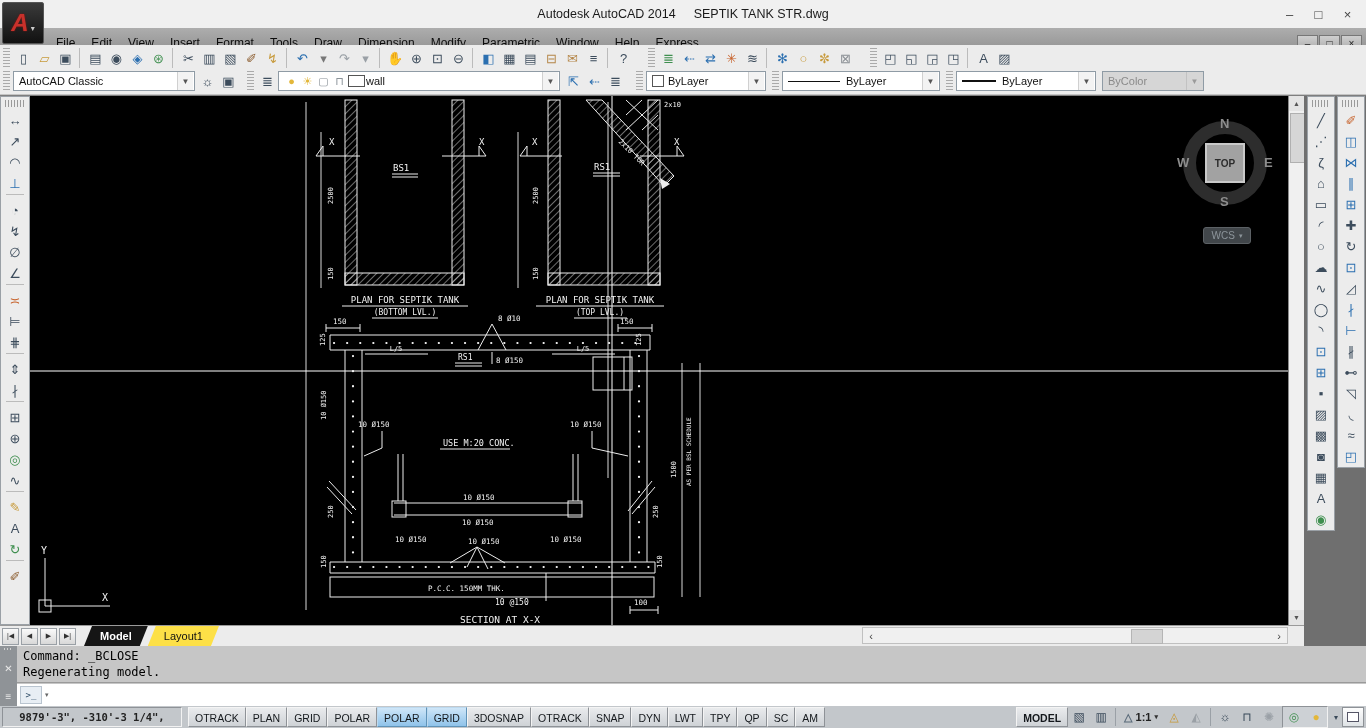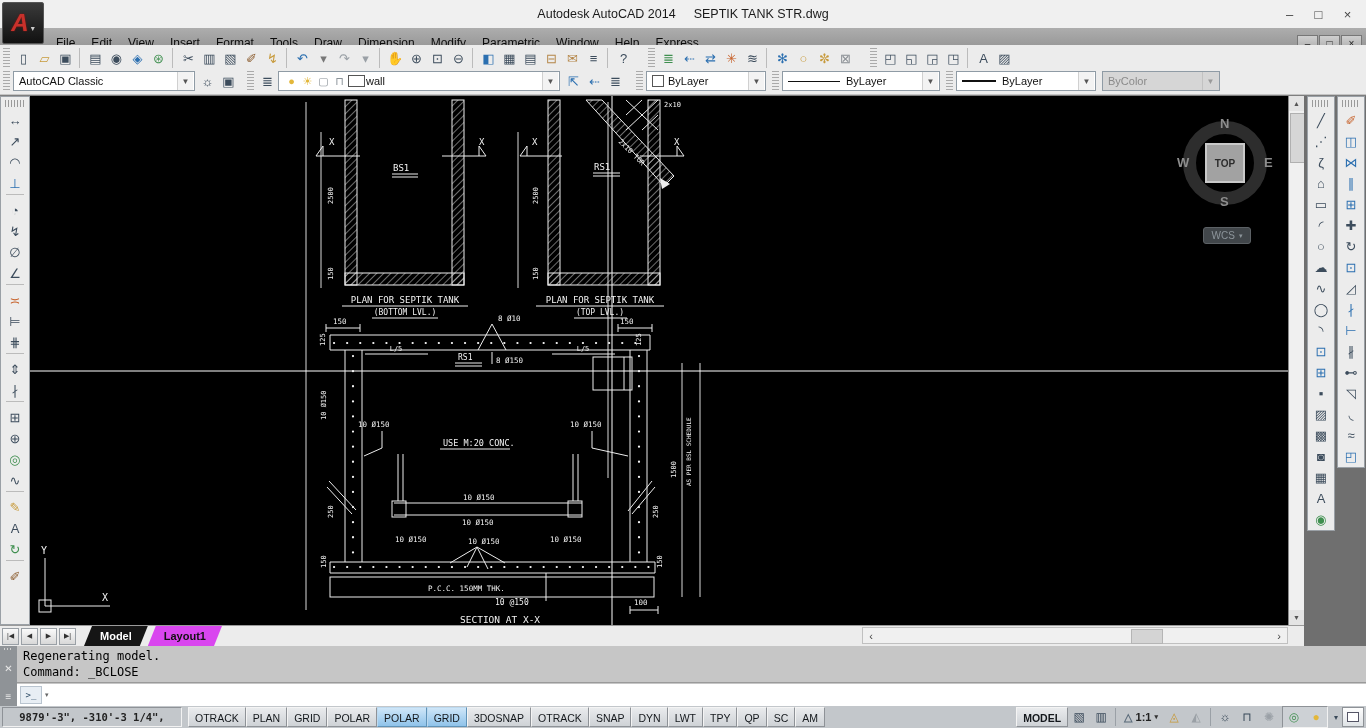--- a/index.html
+++ b/index.html
@@ -55,21 +55,21 @@
   #viewcube{left:1147px;top:19px;width:96px;height:96px;}
   #vc-ring{position:absolute;left:6px;top:6px;width:58px;height:58px;border:13px solid #2d2d2d;border-radius:50%;}
   .vc-letter{position:absolute;color:#8d8d8d;font-weight:bold;font-size:13px;}
   #vc-n{left:43px;top:1px;} #vc-s{left:43px;top:79px;} #vc-w{left:0px;top:40px;} #vc-e{left:87px;top:40px;}
   #vc-face{position:absolute;left:28px;top:28px;width:40px;height:40px;background:#a2a2a2;border:2px solid #c9c9c9;box-sizing:border-box;display:flex;align-items:center;justify-content:center;font-size:10px;color:#2c2c2c;font-weight:bold;}
   #wcs-pill{left:1173px;top:131px;width:46px;height:15px;background:#41464a;border:1px solid #5c6165;border-radius:3px;color:#8d959b;font-size:10px;display:flex;align-items:center;justify-content:center;gap:4px;}
   #wcs-pill .dd{font-size:7px;}
   
   #tabrow{left:0;top:625px;width:1304px;height:21px;background:#ececec;border-top:1px solid #9a9a9a;display:flex;align-items:center;box-sizing:border-box;}
   .navbtn{width:15px;height:15px;margin-left:2px;border:1px solid #9aa0a6;background:linear-gradient(#fafafa,#d8d8d8);font-size:7px;display:flex;align-items:center;justify-content:center;color:#333;flex:none;}
-  .tab{height:20px;line-height:20px;padding:0 16px;font-size:11px;color:#111;clip-path:polygon(8px 0,100% 0,calc(100% - 8px) 100%,0 100%);background:#d946ef;flex:none;font-weight:bold;}
+  .tab{height:20px;line-height:20px;padding:0 16px;font-size:11px;color:#111;clip-path:polygon(8px 0,100% 0,calc(100% - 8px) 100%,0 100%);background:#fde047;flex:none;}
   .tab.active{background:#151515;color:#fff;font-weight:bold;}
   #hscroll{position:absolute;left:862px;top:627px;width:426px;height:17px;background:#f0f0f0;border:1px solid #c0c0c0;box-sizing:border-box;}
   #hscroll .harrow{position:absolute;top:0;width:16px;height:15px;display:flex;align-items:center;justify-content:center;color:#444;font-size:11px;}
   #hscroll .harrow.left{left:0;} #hscroll .harrow.right{right:0;}
   #hscroll .thumb{position:absolute;left:268px;top:1px;width:30px;height:13px;background:#d4d4d4;border:1px solid #b5b5b5;}
   
   #cmdwrap{left:0;top:646px;width:1366px;height:60px;background:#c6c6c6;}
   #cmdstrip{left:0;top:0;width:17px;height:60px;background:#8f9397;display:flex;flex-direction:column;align-items:center;position:absolute;}
   #cmdstrip .sgrip{width:9px;height:6px;margin-top:2px;background-image:repeating-linear-gradient(90deg,#d0d0d0 0 1px,transparent 1px 3px);}
   #cmdstrip .sico{color:#e8e8e8;font-size:10px;margin-top:8px;}
@@ -354,21 +354,21 @@
     <span class="lsample"></span>
     <span>ByLayer</span>
     <span class="dd">▼</span>
   </div>
   <div class="grip" style="margin-left:6px;"></div>
   <div class="combo" style="width:140px;">
     <span class="lsample thick"></span>
     <span>ByLayer</span>
     <span class="dd">▼</span>
   </div>
-  <div class="combo disabled" style="width:118px;margin-left:6px;">
+  <div class="combo disabled" style="width:102px;margin-left:6px;">
     <span>ByColor</span>
     <span class="dd">▼</span>
   </div>
 </div>
 
 <div class="abs vtb" id="dimbar">
   <div class="vgrip"></div>
   <div>
 
   <div class="ticon">
@@ -737,22 +737,22 @@
   <div class="harrow right">›</div>
 </div>
 
 <div class="abs" id="cmdwrap">
   <div id="cmdstrip">
     <div class="sgrip"></div>
     <div class="sico">✕</div>
     <div class="sico">≡</div>
   </div>
   <div id="cmdhistory">
+    <div>Command: _BCLOSE</div>
     <div>Regenerating model.</div>
-    <div>Command: _BCLOSE</div>
   </div>
   <div id="cmdinput-row">
     <div id="prompt-icon">&gt;_</div>
     <div id="prompt-dd">▾</div>
   </div>
 </div>
 
 <div class="abs" id="statusbar">
   <div id="coords">9879'-3",  -310'-3 1/4", 0'-0"</div>
   <div style="display:flex;">

